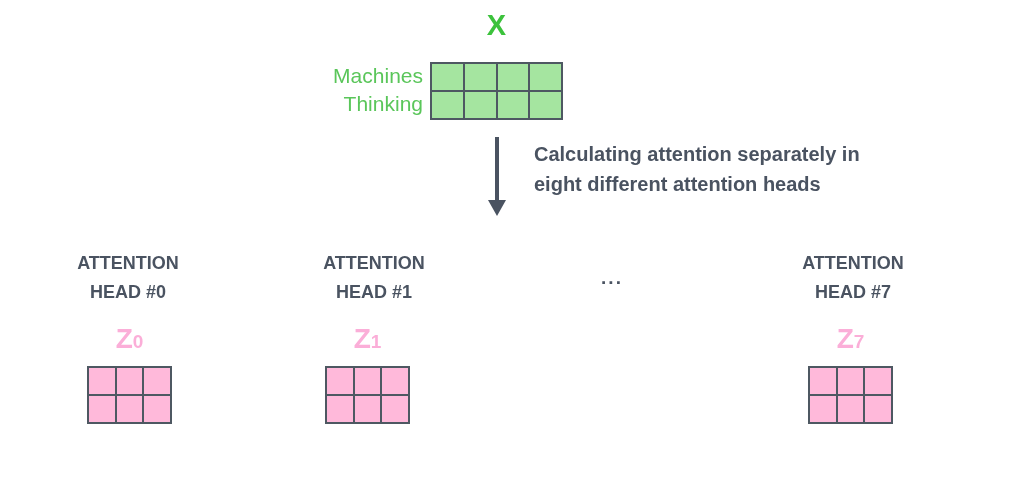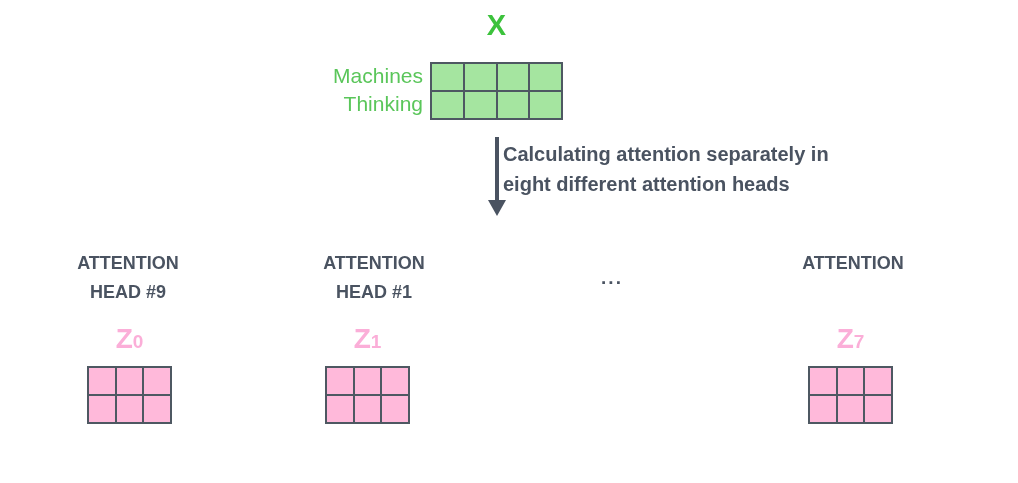--- a/index.html
+++ b/index.html
@@ -28,21 +28,21 @@
   .arrow-stem {
     position:absolute; left:495px; top:137px; width:4px; height:65px;
     background:var(--dark_text);
   }
   .arrow-head {
     position:absolute; left:488px; top:200px; width:0; height:0;
     border-left:9px solid transparent; border-right:9px solid transparent;
     border-top:16px solid var(--dark_text);
   }
   .caption {
-    position:absolute; left:503px; top:139px; font-size:20px; font-weight:600;
+    position:absolute; left:534px; top:139px; font-size:20px; font-weight:600;
     line-height:30px; color:var(--dark_text); white-space:nowrap;
   }
   .head-label {
     position:absolute; top:241px; width:180px; text-align:center;
     font-size:18px; font-weight:600; line-height:29px; color:var(--dark_text);margin-top:8px;
   }
   .ellipsis {
     position:absolute; left:582px; top:263px; width:60px; text-align:center;
     font-size:19px; font-weight:600; line-height:29px; color:var(--dark_text);
     letter-spacing:2px;
@@ -76,29 +76,30 @@
 
   <div class="arrow-stem"></div>
   <div class="arrow-head"></div>
   <div class="caption">
     <div>Calculating attention separately in</div>
     <div>eight different attention heads</div>
   </div>
 
   <div class="head-label" style="left:38px;">
     <div>ATTENTION</div>
-    <div>HEAD #9</div>
+    <div>HEAD #0</div>
   </div>
   <div class="head-label" style="left:284px;">
     <div>ATTENTION</div>
     <div>HEAD #1</div>
   </div>
   <div class="ellipsis">...</div>
   <div class="head-label" style="left:763px;">
     <div>ATTENTION</div>
+    <div>HEAD #7</div>
   </div>
 
   <div class="z-label" style="left:87px;">
     <span>Z</span><span class="sub">0</span>
   </div>
   <div class="matrix pink" style="left: 87px; top: 366px; width: 85px; height: 58px; grid-template-columns: repeat(3, 1fr); grid-template-rows: repeat(2, 1fr);">
       <div class="cell"></div>
       <div class="cell"></div>
       <div class="cell"></div>
       <div class="cell"></div>

